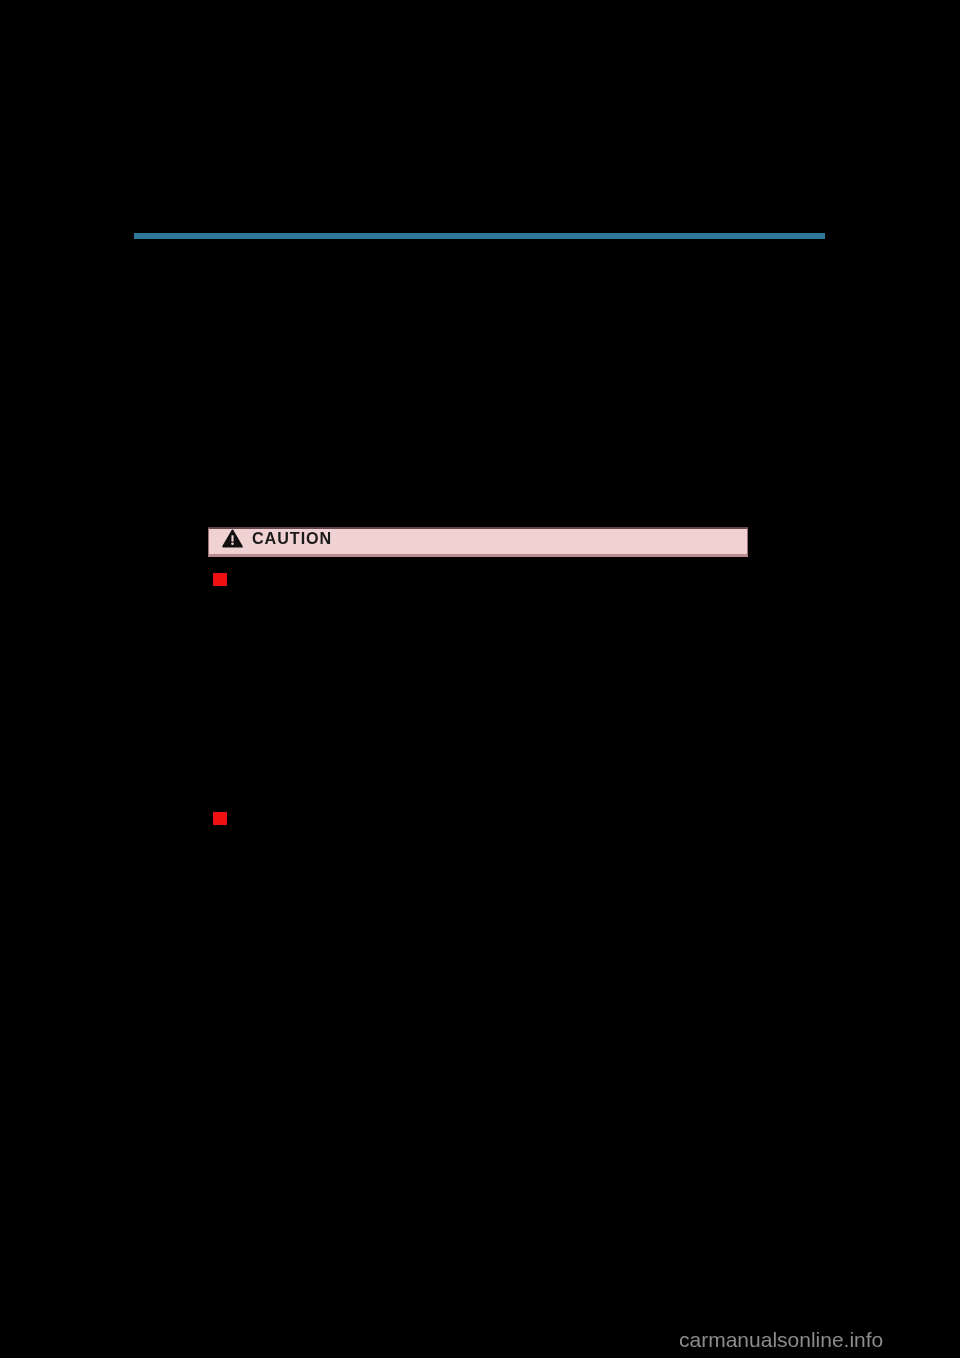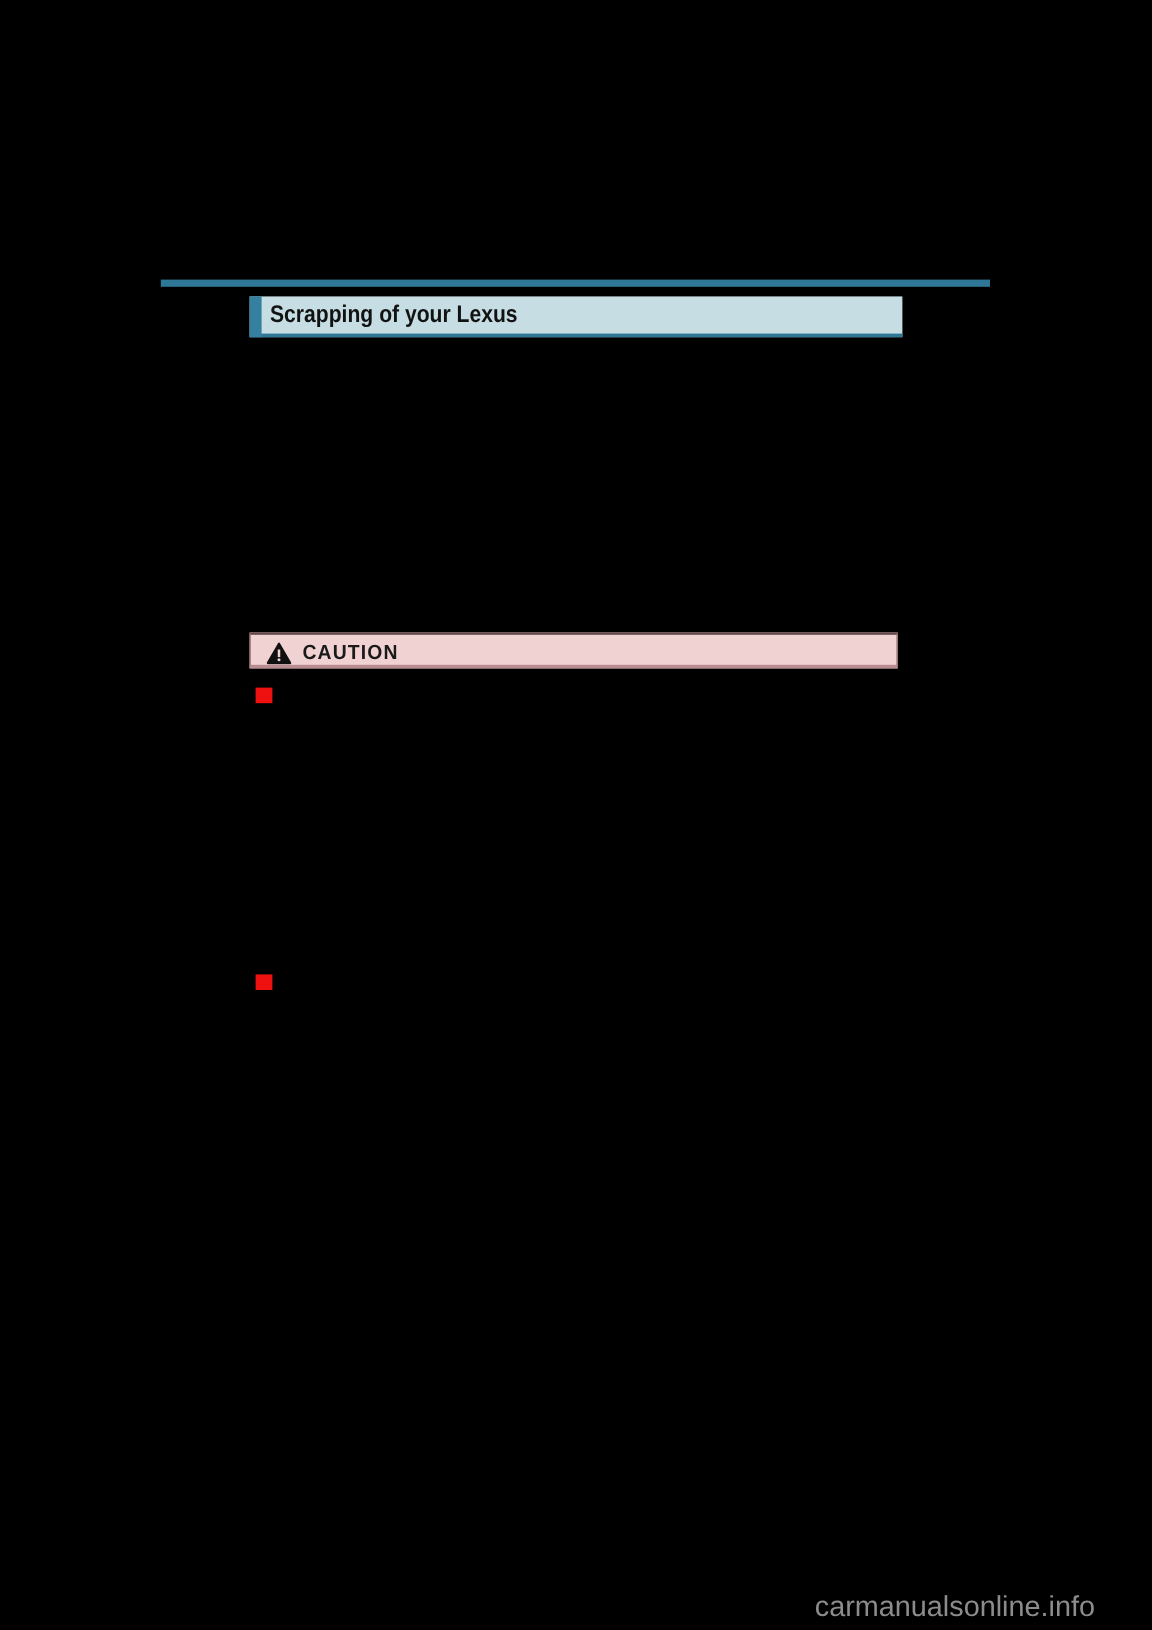--- a/index.html
+++ b/index.html
@@ -58,21 +58,21 @@
     left: 208px;
     top: 527px;
     width: 540px;
     height: 30px;
     box-sizing: border-box;
     background: var(--caution_bg, #f1d2d3);
     border: 1px solid #9c7276;
     border-top: 2px solid #63474a;
     border-bottom: 3px solid #b98c90;
     display: flex;
-    align-items: flex-end;
+    align-items: flex-start;
   }
   .caution-box .warn-icon {
     display: inline-flex;
     margin-left: 13px;
     width: 21px;
     height: 19px;
   }
   .caution-box .caution-label {
     margin-left: 9px;
     font-size: 17px;
@@ -88,38 +88,34 @@
     width: 14px;
     height: 13px;
     background: var(--bullet_red, #ef1010);
   }
   .b1 { top: 573px; }
   .b2 { top: 812px; }
   .watermark {
     position: absolute;
     left: 679px;
     top: 1327px;
-    font-size: 24px;
+    font-size: 21px;
     line-height: 26px;
     color: var(--watermark_gray, #8c8c8c);
     letter-spacing: 0px;
     white-space: nowrap;
   }
 </style>
 </head>
 <body>
 
 <div class="page">
 
   <div class="top-rule"></div>
 
-  <div class="section-header hdr-1">
-    <span class="accent"></span>
-    <span class="title">Scrapping of your Lexus</span>
-  </div>
 
 
   <div class="caution-box">
     <span class="warn-icon">
       <svg viewBox="0 0 22 20" width="21" height="19" aria-hidden="true">
         <path d="M11 1.5 L20.8 18.5 L1.2 18.5 Z" fill="#101010" stroke="#101010" stroke-width="2" stroke-linejoin="round"></path>
         <rect x="9.9" y="6.6" width="2.2" height="6.6" fill="#f1d2d3"></rect>
         <circle cx="11" cy="15.6" r="1.35" fill="#f1d2d3"></circle>
       </svg>
     </span>

